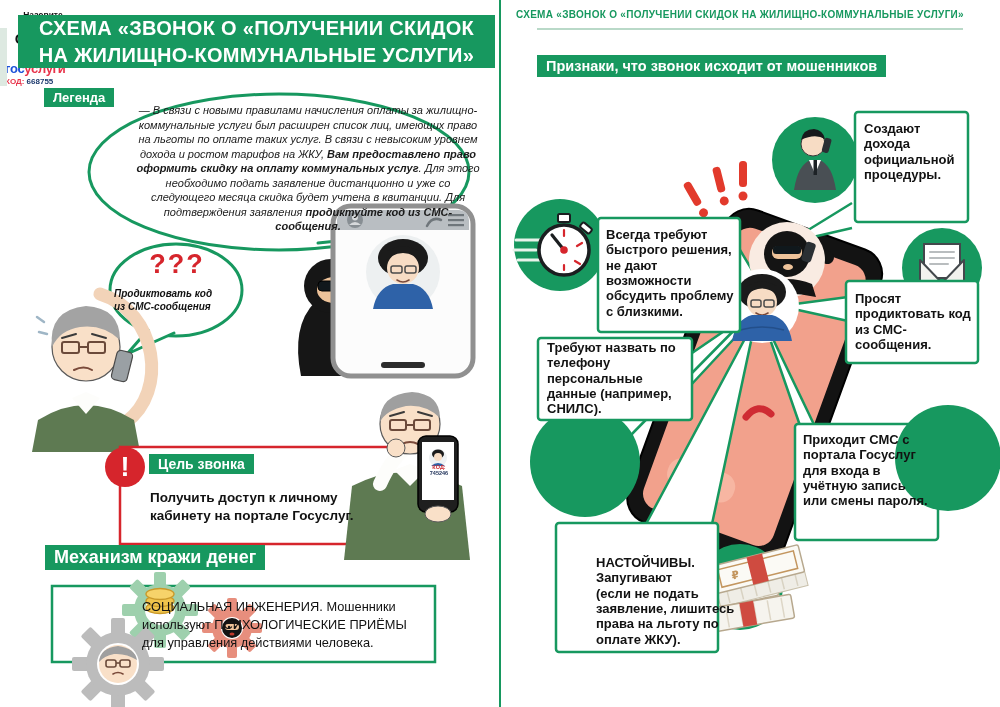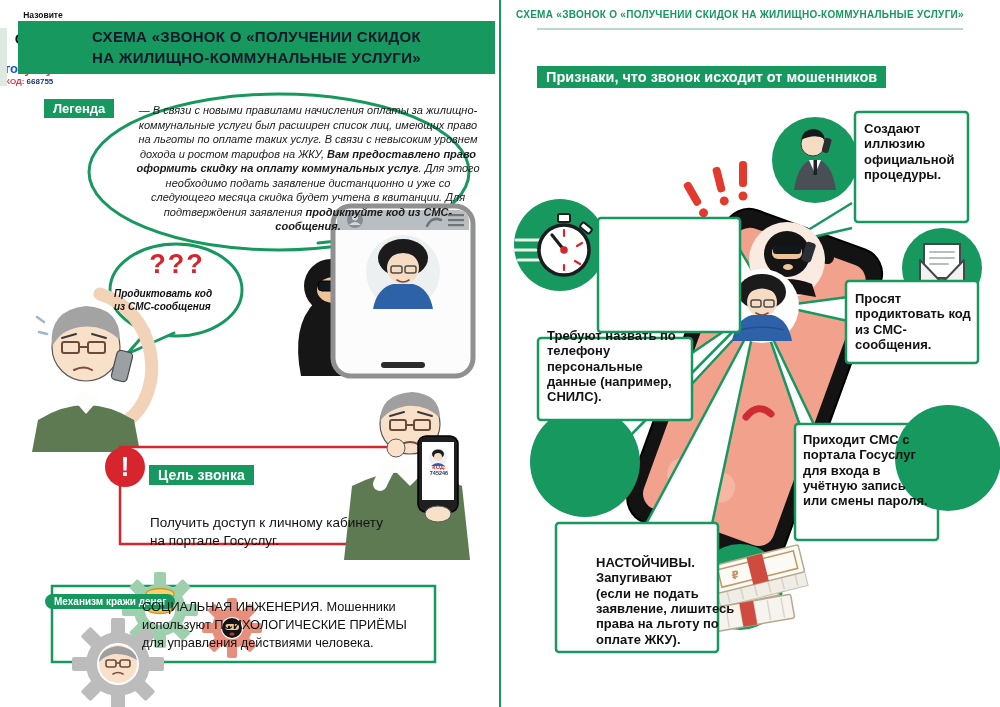--- a/index.html
+++ b/index.html
@@ -1,52 +1,52 @@
 <!DOCTYPE html>
 <html><head>
 <meta charset="utf-8">
 <style>
   html,body{margin:0;padding:0;background:#fff;}
   .page{position:relative;width:1000px;height:707px;background:#fff;overflow:hidden;
         font-family:"Liberation Sans",sans-serif;color:#121212;}
   .abs{position:absolute;}
   svg.layer{position:absolute;top:0;z-index:0;}
   .txt{position:absolute;z-index:2;}
-  .greenlabel{background:#17985f;color:#fff;font-weight:700;display:inline-block;padding:2px 9px;z-index:2;position:absolute;margin-top:11px;}
+  .greenlabel{background:#17985f;color:#fff;font-weight:700;display:inline-block;padding:2px 9px;z-index:2;position:absolute;}
   .pre{white-space:pre-line;}
-  .hdr-left{left:18px;top:15px;width:477px;height:53px;background:#17985f;color:#0f172a;
+  .hdr-left{left:18px;top:15px;width:477px;height:53px;background:#17985f;color:#ffffff;
             display:flex;align-items:center;justify-content:center;text-align:center;
-            font-weight:700;font-size:15px;line-height:1.35;letter-spacing:.3px;margin-top:6px;}
+            font-weight:700;font-size:20px;line-height:1.35;letter-spacing:.3px;}
   .edge-strip{left:0;top:28px;width:7px;height:58px;background:#dde9e1;z-index:2;}
   .divider{left:499px;top:0;width:2px;height:707px;background:#17985f;z-index:1;}
   .speech{left:122px;top:103px;width:348px;font-style:italic;font-size:11px;line-height:1.32;
           text-align:center;color:#1a1a1a;margin-left:12px;}
   .speech b{font-style:italic;}
   .qmarks{left:132px;top:249px;width:90px;text-align:center;color:#d6252c;font-weight:800;
           font-size:27px;letter-spacing:2px;}
   .qtext{left:114px;top:288px;width:124px;text-align:left;font-weight:700;font-style:italic;
          font-size:10px;line-height:1.25;}
   .alert-glyph{left:105px;top:447px;width:40px;height:40px;display:flex;align-items:center;
          justify-content:center;color:#fff;font-weight:800;font-size:27px;}
   .goal-label{left:149px;top:454px;font-size:14px;}
-  .goal-text{left:150px;top:489px;width:240px;font-weight:400;font-size:13.5px;line-height:1.35;margin-top:25px;}
-  .mech-label{left:45px;top:583px;font-size:10px;border-radius:10px;}
+  .goal-text{left:150px;top:489px;width:240px;font-weight:700;font-size:13.5px;line-height:1.35;}
+  .mech-label{left:45px;top:545px;font-size:18px;}
   .mech-text{left:142px;top:598px;width:288px;font-weight:400;font-size:12.8px;line-height:1.42;}
   .phone-code{left:420px;top:464px;width:38px;text-align:center;line-height:1.15;font-weight:700;}
   .phone-code .lbl{display:block;font-size:5.5px;color:#cf2b33;}
   .phone-code .val{display:block;font-size:5.5px;color:#23355c;}
   .rp-header{left:505px;top:9px;width:470px;text-align:center;color:#17985f;font-weight:700;
              font-size:10px;letter-spacing:.3px;}
   .rp-underline{left:537px;top:28px;width:426px;height:2px;background:#b9d9c8;z-index:2;}
   .rp-section{left:537px;top:55px;font-size:14.5px;padding:3px 9px;}
   .co{position:absolute;z-index:2;font-weight:700;font-size:13px;line-height:1.18;color:#121212;}
   .co-official{left:864px;top:121px;width:100px;}
   .co-urgency{left:606px;top:227px;width:136px;}
   .co-sms{left:855px;top:291px;width:118px;}
-  .co-personal{left:547px;top:328px;width:142px;}
+  .co-personal{left:547px;top:340px;width:142px;}
   .co-gos{left:803px;top:432px;width:130px;}
   .co-persistent{left:596px;top:531px;width:150px;margin-top:24px;}
   .snils{left:541px;top:421px;width:86px;height:58px;background:#fff;border-radius:50%;
          display:flex;flex-direction:column;align-items:center;justify-content:center;z-index:2;
          text-align:center;line-height:1.15;}
   .snils .s1{font-size:8.5px;font-weight:700;}
   .snils .s3{font-size:15px;font-weight:700;letter-spacing:.5px;}
   .gosu{left:896px;top:434px;width:74px;background:#fff;padding:3px 3px 4px 5px;z-index:2;
         text-align:left;line-height:1.2;}
   .gosu .logo{font-size:13px;font-weight:800;letter-spacing:-.3px;}
@@ -356,21 +356,22 @@
     <span class="val">745246</span>
   </div>
 
   <div class="greenlabel mech-label">Механизм кражи денег</div>
   <div class="txt mech-text">СОЦИАЛЬНАЯ ИНЖЕНЕРИЯ.  Мошенники используют ПСИХОЛОГИЧЕСКИЕ ПРИЁМЫ для управления действиями человека.</div>
 
   <div class="txt rp-header">СХЕМА «ЗВОНОК О «ПОЛУЧЕНИИ СКИДОК НА ЖИЛИЩНО-КОММУНАЛЬНЫЕ УСЛУГИ»</div>
   <div class="abs rp-underline"></div>
   <div class="greenlabel rp-section">Признаки, что звонок исходит от мошенников</div>
 
-  <div class="co co-official">Создают иллюзию официальной процедуры.</div>
+  <div class="co co-official">Создают дохода официальной процедуры.</div>
+  <div class="co co-urgency">Всегда требуют быстрого решения, не дают возможности обсудить проблему с близкими.</div>
   <div class="co co-sms">Просят продиктовать код из СМС-сообщения.</div>
   <div class="co co-personal">Требуют назвать по телефону персональные данные (например, СНИЛС).</div>
   <div class="co co-gos">Приходит СМС с портала Госуслуг для входа в учётную запись или смены пароля.</div>
   <div class="co co-persistent pre">НАСТОЙЧИВЫ.
 Запугивают
 (если не подать заявление, лишитесь права на льготу по оплате ЖКУ).</div>
 
   <div class="snils">
     <span class="s1">Назовите</span>
     <span class="s1">Ваш</span>

